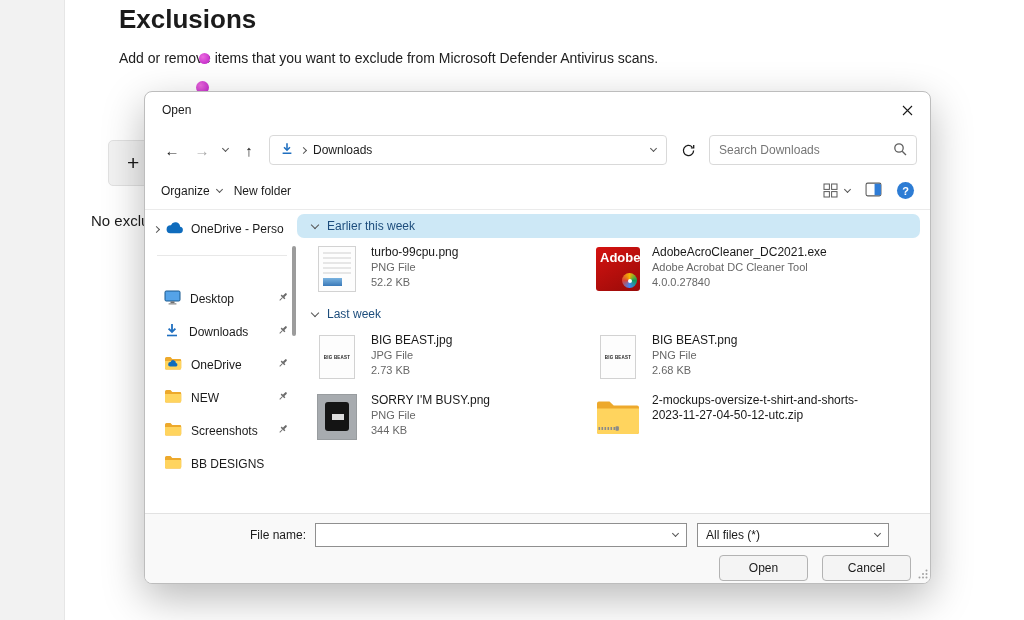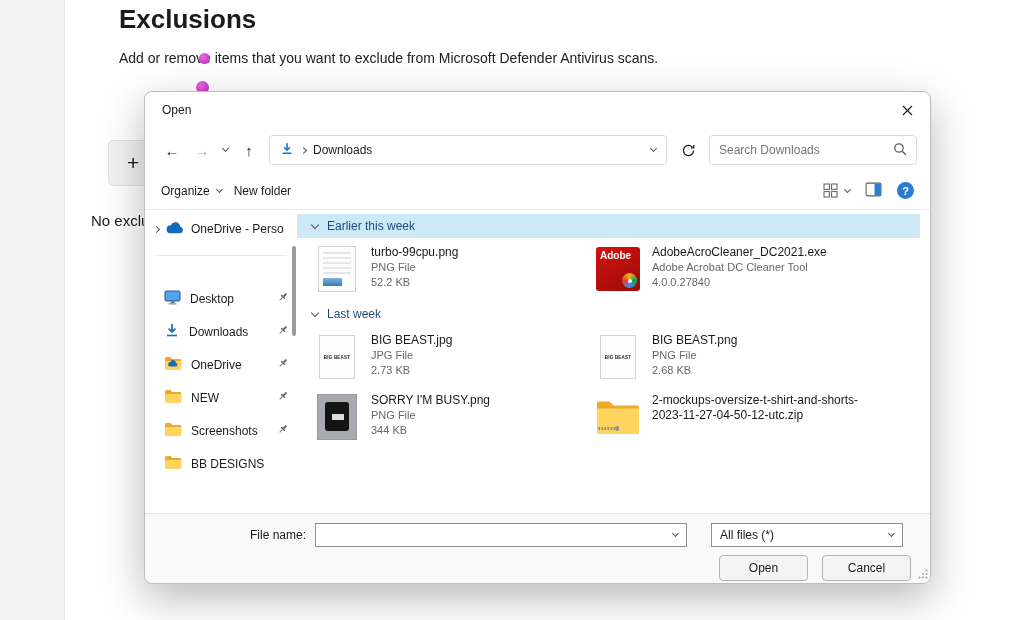--- a/index.html
+++ b/index.html
@@ -60,21 +60,21 @@
   .side-root-label { white-space:nowrap; overflow:hidden; max-width:93px; }
   .side-sep { border-top:1px solid #e8e8e8; margin:12px 10px 0 12px; }
   .side-items { margin-top:26px; }
   .side-item { height:33px; display:flex; align-items:center; gap:9px; padding:0 8px 0 19px; }
   .side-item .lbl { flex:1; white-space:nowrap; overflow:hidden; }
   .side-scroll { position:absolute; right:1px; top:36px; width:4px; height:90px;
     background:#9c9c9c; border-radius:2px; }
 
   .list { flex:1; min-width:0; background:#fff; padding-top:4px; overflow:hidden; }
   .grp { height:24px; display:flex; align-items:center; gap:9px; padding-left:15px;
-    margin-right:10px; color:#1d4d7c; }
+    margin-right:10px; color:#1d4d7c;border-radius:7px; }
   .grp.sel { background:#cde8f6; }
   .tiles { display:grid; grid-template-columns:281px 276px; padding-left:17px;
     margin:7px 0 9px; row-gap:12px; }
   .tile { display:flex; gap:11px; align-items:flex-start; min-height:48px; }
   .ticon { width:46px; height:48px; flex:none; display:flex; align-items:center; justify-content:center; }
   .tname { font-size:12px; line-height:15px; color:#191919; max-width:212px; word-break:break-all; }
   .tsub  { font-size:11px; line-height:15px; color:#676767; }
 
   
   .th { background:#fdfdfd; border:1px solid #d2d2d2; position:relative; }
@@ -85,21 +85,21 @@
     background:linear-gradient(#7ab3e0,#3a79b8); }
   .th-bb { width:36px; height:44px; display:flex; align-items:center; justify-content:center; }
   .th-bb span { font-size:4.5px; font-weight:700; color:#222; letter-spacing:.2px; }
   .th-shirt { width:40px; height:46px; background:#a7abaf; border:1px solid #989c9f; overflow:hidden; }
   .th-shirt::before { content:""; position:absolute; left:7px; right:7px; top:7px; bottom:8px;
     background:#141414; border-radius:3px; }
   .th-shirt::after { content:""; position:absolute; left:14px; top:19px; width:12px; height:6px;
     background:rgba(255,255,255,.85); }
   .ic-adobe { width:44px; height:44px; border-radius:3px; position:relative;
     background:linear-gradient(150deg,#d51210,#990b09); }
-  .ic-adobe .ad-word { position:absolute; left:4px; top:3px; color:#fff; font-size:10px; font-weight:700; }
+  .ic-adobe .ad-word { position:absolute; left:4px; top:3px; color:#fff; font-size:13px; font-weight:700; }
   .ic-adobe .pinwheel { position:absolute; right:3px; bottom:3px; width:15px; height:15px; border-radius:50%;
     background:conic-gradient(#f4b400,#0f9d58,#4285f4,#db4437,#f4b400); }
   .ic-adobe .pinwheel::after { content:""; position:absolute; left:5.5px; top:5.5px; width:4px; height:4px;
     border-radius:50%; background:#fff; }
 
   
   .cv { display:inline-block; width:6px; height:6px;
     border-right:1.4px solid #555; border-bottom:1.4px solid #555; }
   .cv-d { transform:rotate(45deg); margin-top:-3px; }
   .cv-r { transform:rotate(-45deg); }
@@ -108,21 +108,21 @@
   
   .dlg-footer { flex:none; height:70px; background:#f9f9f9; border-top:1px solid #e2e2e2;
     padding-top:9px; position:relative; }
   .f-row1 { display:flex; align-items:center; }
   .f-label { width:170px; flex:none; text-align:right; padding-right:9px; }
   .f-name { width:372px; flex:none; height:24px; background:#fff; border:1px solid #8f8f8f;
     display:flex; align-items:center; padding-right:8px; }
   .f-name input { flex:1; min-width:0; height:100%; border:none; outline:none; background:transparent;
     padding:0 6px; font:12px "Liberation Sans","DejaVu Sans",sans-serif; }
   .f-type { width:192px; flex:none; height:24px; background:#fff; border:1px solid #8f8f8f;
-    margin-left:24px; display:flex; align-items:center; justify-content:space-between; padding:0 8px; }
+    margin-left:10px; display:flex; align-items:center; justify-content:space-between; padding:0 8px; }
   .f-row2 { display:flex; justify-content:flex-end; gap:14px; margin-top:8px; padding-right:19px; }
   .btn { height:26px; min-width:89px; border:1px solid #b3b3b3; background:#f4f4f4; border-radius:4px;
     display:flex; align-items:center; justify-content:center; padding:0 12px; font-size:12px; }
   .grip { position:absolute; right:2px; bottom:1px; }
 </style>
 </head>
 <body>
 
 <div class="left-strip"></div>
 <div class="page-title">Exclusions</div>

